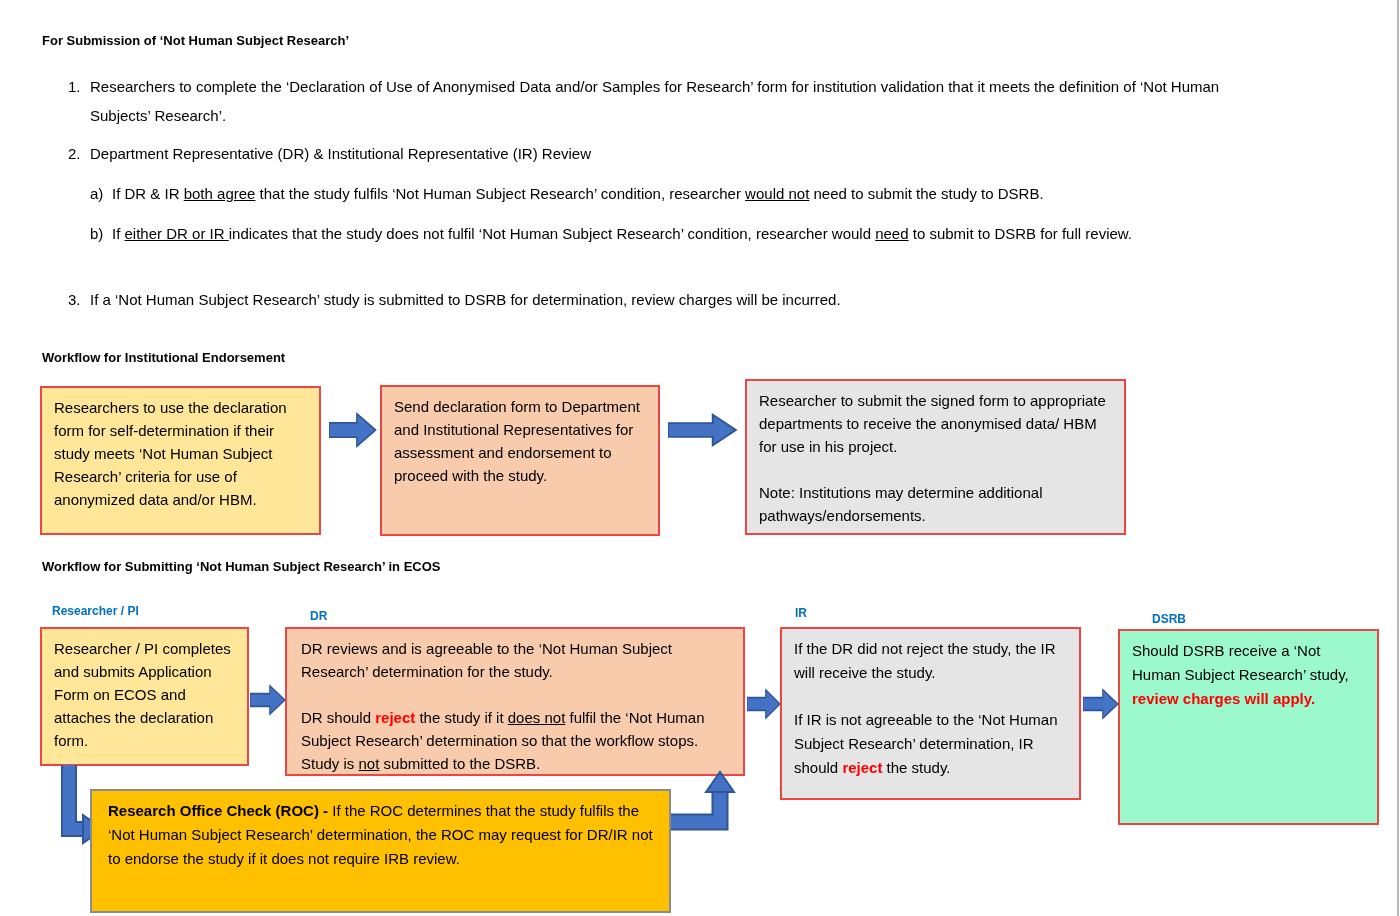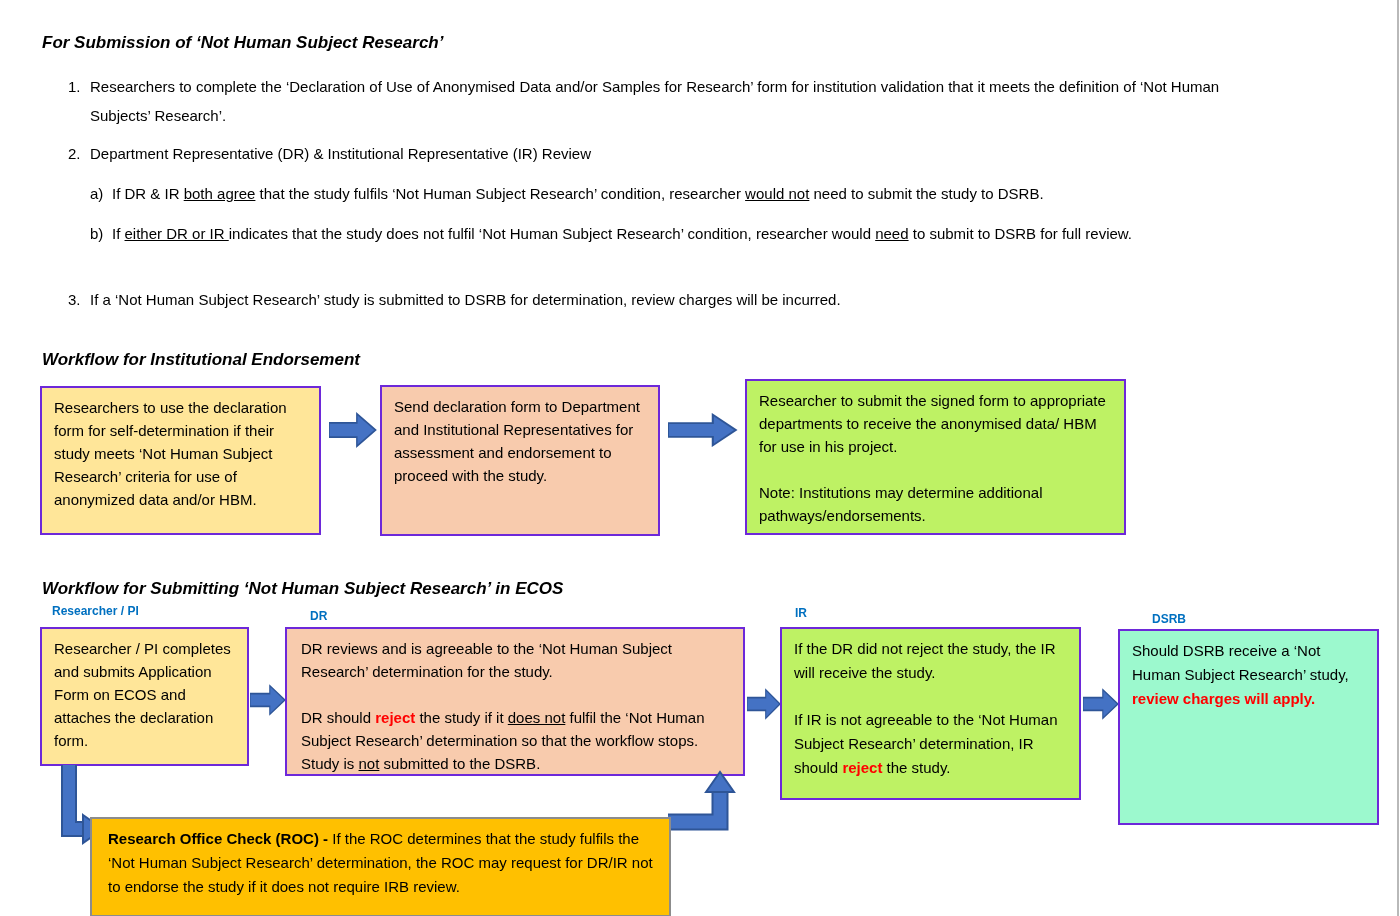--- a/index.html
+++ b/index.html
@@ -5,37 +5,37 @@
   html,body{margin:0;padding:0;background:#fff;}
   #page{
     position:relative;width:1400px;height:916px;background:#ffffff;
     font-family:"Liberation Sans","DejaVu Sans",sans-serif;color:#000;
     overflow:hidden;
   }
   #page-right-edge{
     position:absolute;top:0;right:1px;width:2px;height:916px;background:#b9b9b9;
   }
   .abs{position:absolute;}
-  .h1{font-size:17px;font-weight:bold;font-style:italic;}
+  .h1{font-size:13px;font-weight:bold;}
   .li{display:flex;font-size:15px;line-height:29px;}
   .li .marker{flex:0 0 22px;}
   .li .litext{flex:1 1 auto;}
   .rich p{margin:0;}
   .rich p + p{margin-top:23px;}
   .seg-u{text-decoration:underline;}
   .seg-rb{color:#ff0000;font-weight:bold;}
   .seg-b{font-weight:bold;}
   .wbox{
-    box-sizing:border-box;border:2px solid #6d28d9;font-size:15px;line-height:23px;
+    box-sizing:border-box;border:2px solid #ef4444;font-size:15px;line-height:23px;
     padding:8px 12px;
   }
   .wbox.lh24{line-height:24px;}
   .fill-yellow{background:#ffe699;}
   .fill-peach{background:#f8cbad;}
-  .fill-green{background:#bef264;}
+  .fill-green{background:#e5e5e5;}
   .fill-mint{background:#9cf9ce;}
   .fill-gold{background:#ffc000;border-color:#8c8c8c;}
   .lane-label{font-size:12px;font-weight:bold;color:#0070c0;}
   .blockarrow svg{display:block;width:100%;height:100%;}
 </style>
 </head>
 <body>
 
 <div id="page">
   <div id="page-right-edge"></div>
@@ -97,21 +97,21 @@
     <svg viewBox="0 0 100 60" preserveAspectRatio="none">
         <polygon points="0,18 64,18 64,3 97,30 64,57 64,42 0,42" fill="#4472c4" stroke="#2e5597" stroke-width="3"></polygon>
       </svg>
   </div>
 
   <div class="abs wbox fill-green rich" style="left:745px;top:379px;width:381px;height:156px;">
       <p><span>Researcher to submit the signed form to appropriate departments to receive the anonymised data/ HBM for use in his project.</span></p>
       <p><span>Note: Institutions may determine additional pathways/endorsements.</span></p>
     </div>
 
-  <div class="abs h1" style="left:42px;top:559px;margin-top:20px;">Workflow for Submitting ‘Not Human Subject Research’ in ECOS</div>
+  <div class="abs h1" style="left:42px;top:559px;">Workflow for Submitting ‘Not Human Subject Research’ in ECOS</div>
 
   <div class="abs lane-label" style="left:52px;top:604px;">Researcher / PI</div>
   <div class="abs lane-label" style="left:310px;top:609px;">DR</div>
   <div class="abs lane-label" style="left:795px;top:606px;text-align:center;">IR</div>
   <div class="abs lane-label" style="left:1140px;top:612px;margin-left:12px;">DSRB</div>
 
   <div class="abs wbox fill-yellow rich" style="left:40px;top:627px;width:209px;height:139px;">
       <p><span>Researcher / PI completes and submits Application Form on ECOS and attaches the declaration form.</span></p>
     </div>
 
@@ -156,17 +156,17 @@
   </div>
 
   <div class="abs" style="left:668px;top:770px;width:90px;height:72px;">
     <svg width="90" height="72" viewBox="0 0 90 72">
       <polyline points="0,52 52,52 52,20" fill="none" stroke="#2e5597" stroke-width="17"></polyline>
       <polyline points="0,52 52,52 52,20" fill="none" stroke="#4472c4" stroke-width="13"></polyline>
       <polygon points="38,22 52,2 66,22" fill="#4472c4" stroke="#2e5597" stroke-width="2"></polygon>
     </svg>
   </div>
 
-  <div class="abs wbox fill-gold rich lh24" style="left:90px;top:789px;width:581px;height:100px;padding:8px 16px;margin-top:28px;">
+  <div class="abs wbox fill-gold rich lh24" style="left:90px;top:789px;width:581px;height:124px;padding:8px 16px;">
       <p><span class="seg-b">Research Office Check (ROC) - </span><span>If the ROC determines that the study fulfils the ‘Not Human Subject Research’ determination, the ROC may request for DR/IR not to endorse the study if it does not require IRB review.</span></p>
     </div>
 
 </div>
 
 </body></html>

